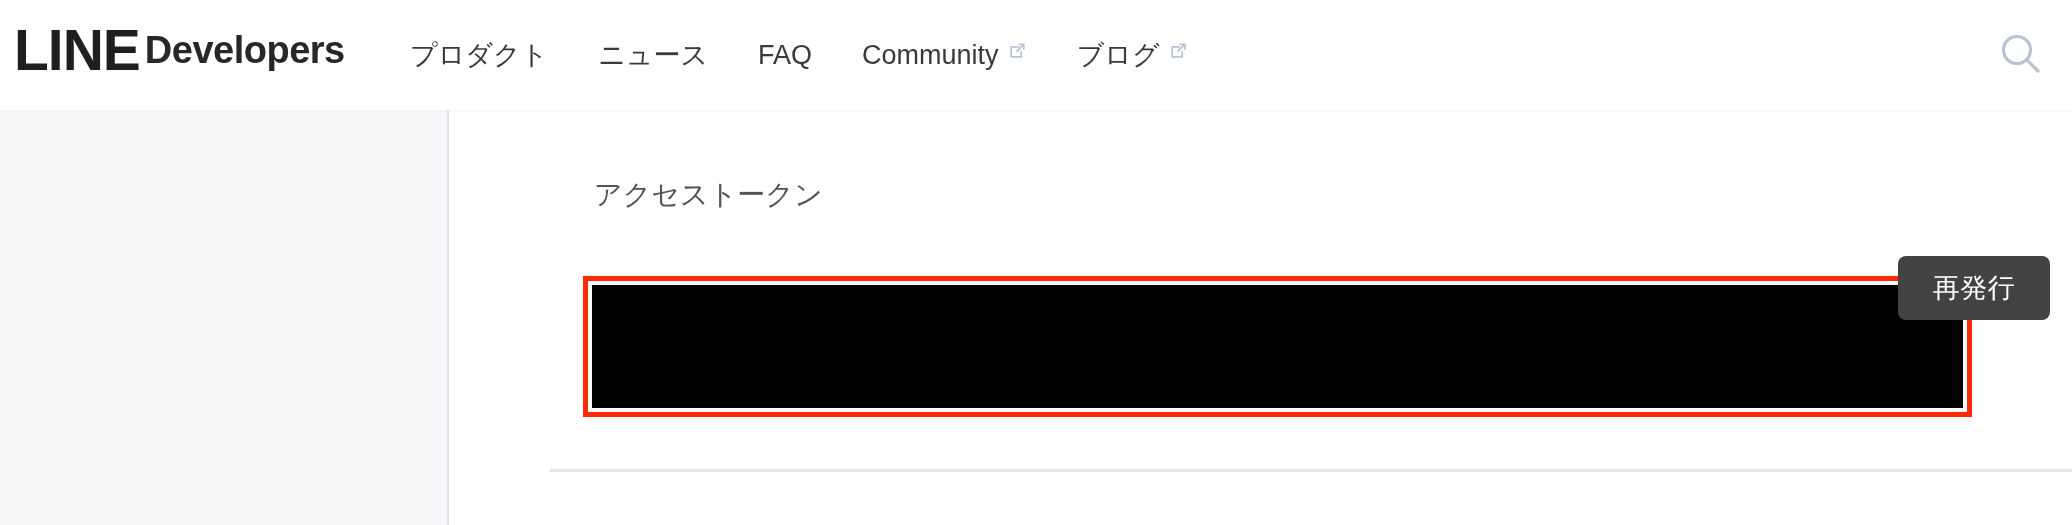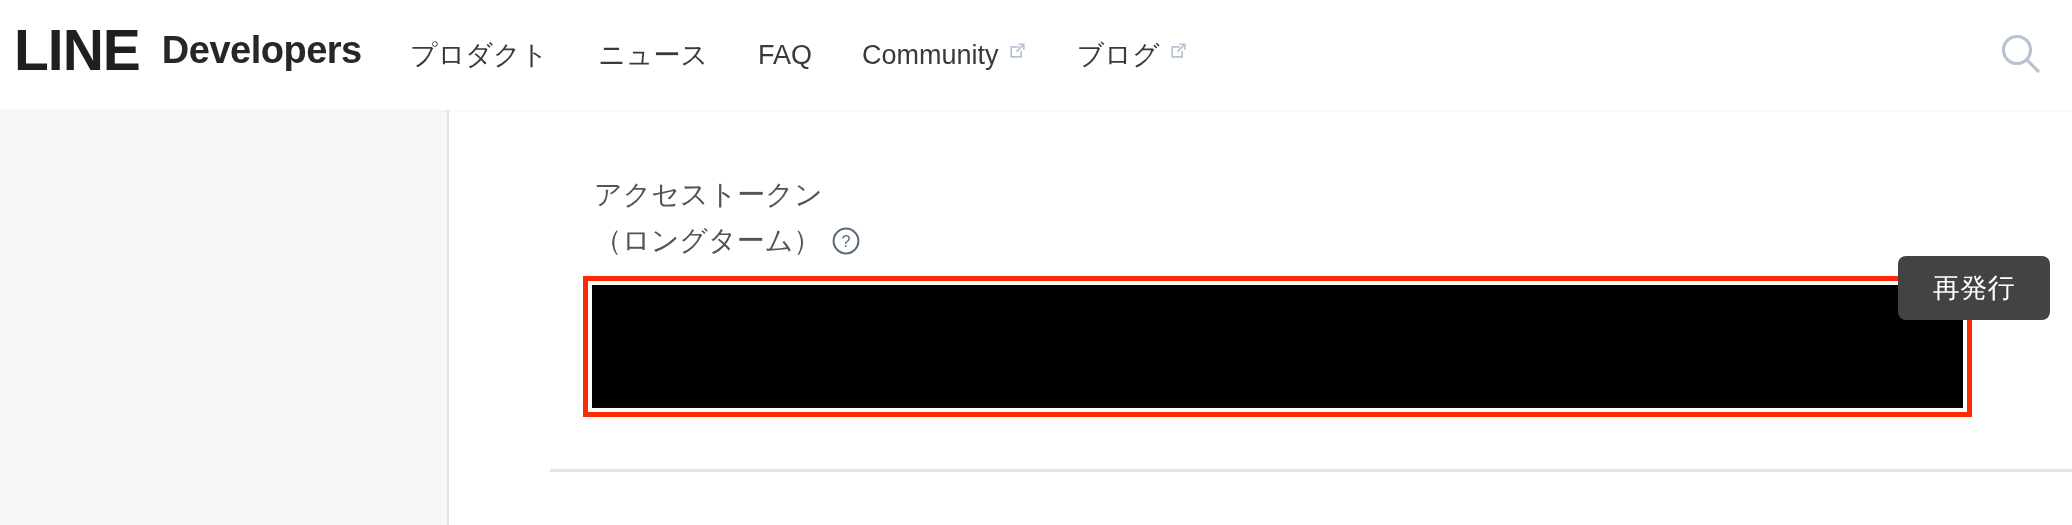--- a/index.html
+++ b/index.html
@@ -53,21 +53,21 @@
     letter-spacing: -1px;
     color: #1f1f1f;
     line-height: 1;
     font-family: "Liberation Sans", "DejaVu Sans", sans-serif;
   }
   #brand-dev {
     font-size: 38px;
     font-weight: bold;
     color: #272727;
     line-height: 1;
-    margin-left: 22px;
+    margin-left: 5px;
     letter-spacing: -0.5px;
   }
 
   #nav {
     position: absolute;
     left: 410px;
     top: 0;
     height: 110px;
     display: flex;
     align-items: center;
@@ -270,29 +270,20 @@
 <div id="header-shadow"></div>
 
 <div id="sidebar"></div>
 
 <div id="main">
 
   <div id="field-block">
 
     <div id="field-label">
       <span class="label-line1">アクセストークン</span>
-      <span class="label-line2">
-        <span>（ロングターム）</span>
-        <span id="help-icon">
-          <svg width="30" height="30" viewBox="0 0 30 30">
-            <circle cx="15" cy="15" r="12.4" fill="none" stroke="#5b6775" stroke-width="2"></circle>
-            <text x="15" y="21" text-anchor="middle" font-size="16" font-family="'Liberation Sans',sans-serif" fill="#5b6775">?</text>
-          </svg>
-        </span>
-      </span>
     </div>
 
     <div id="token-annotation">
       <div id="token-redacted"></div>
     </div>
 
     <button id="reissue-button">再発行</button>
 
   </div>
 

